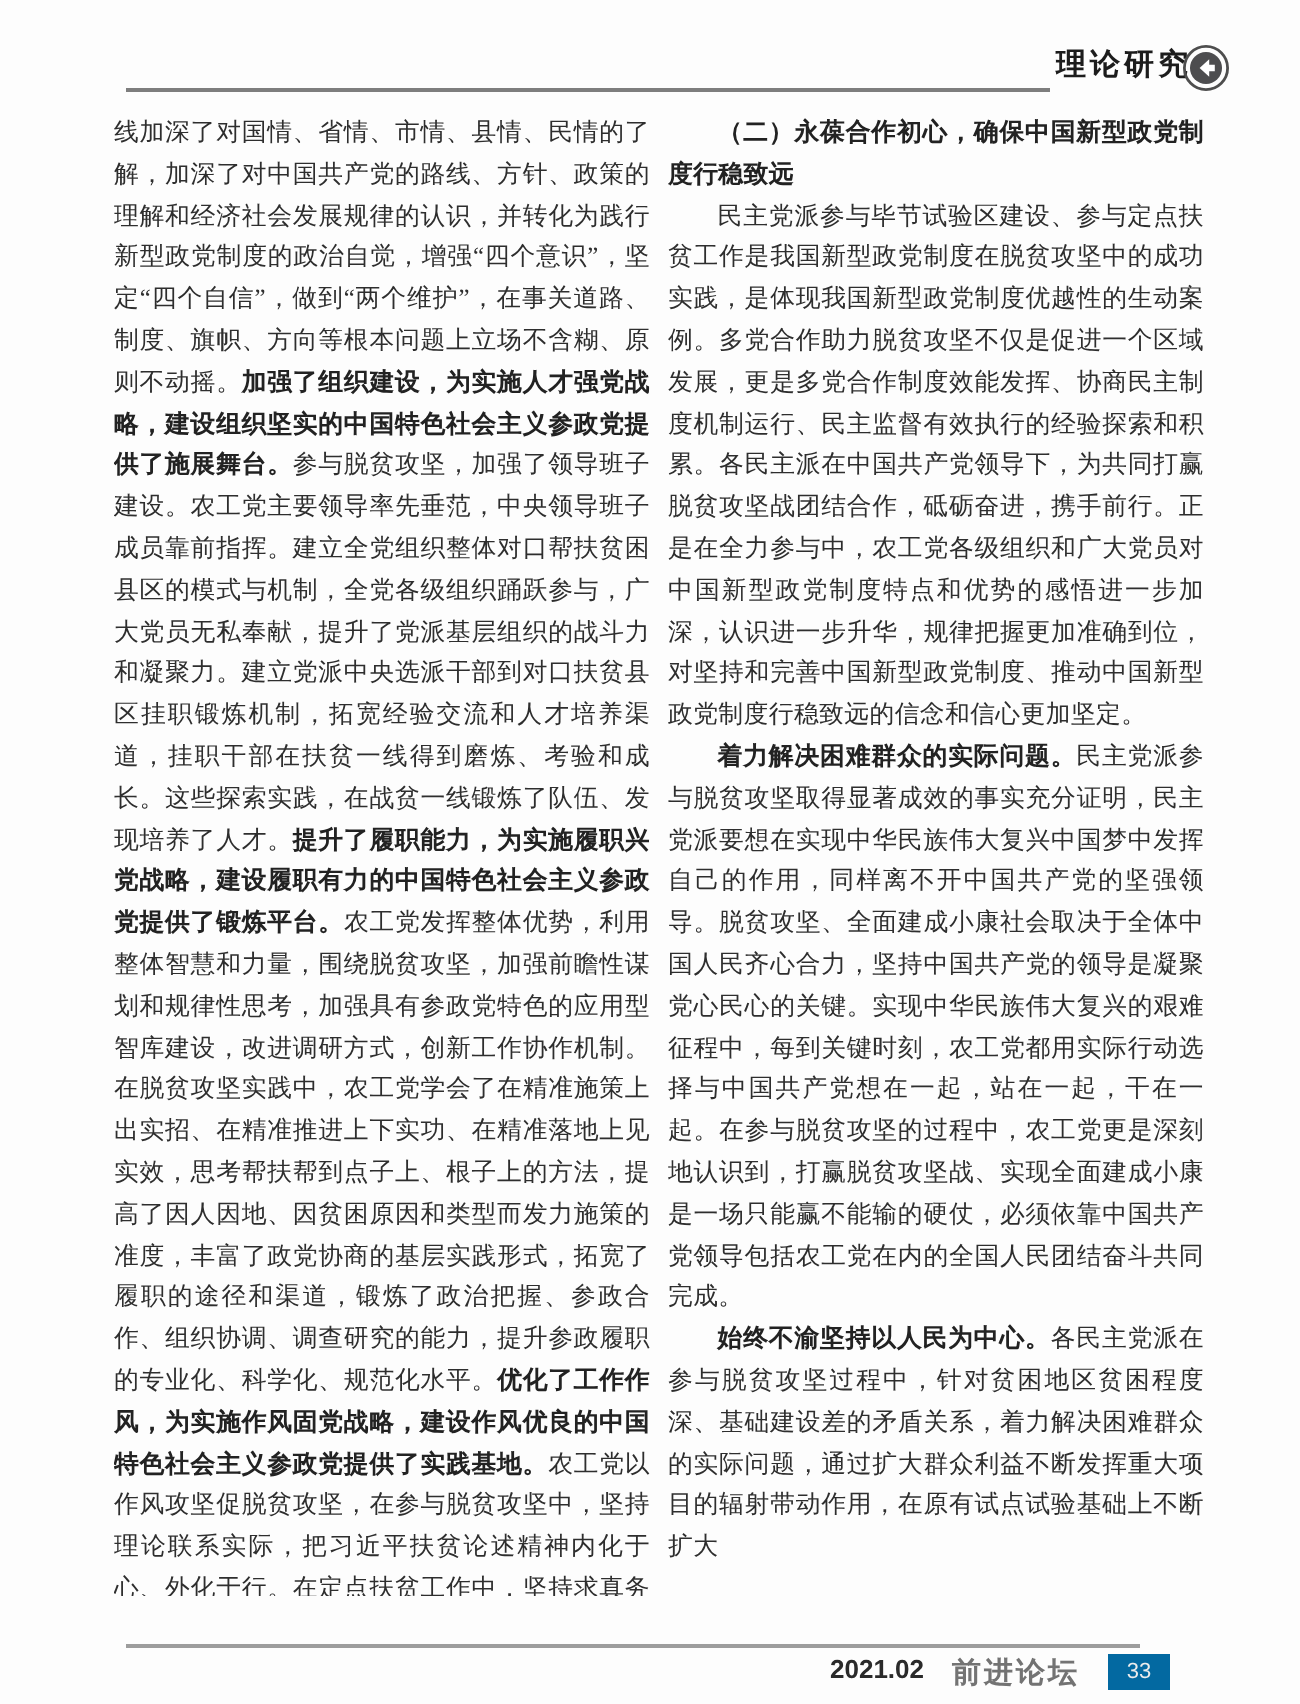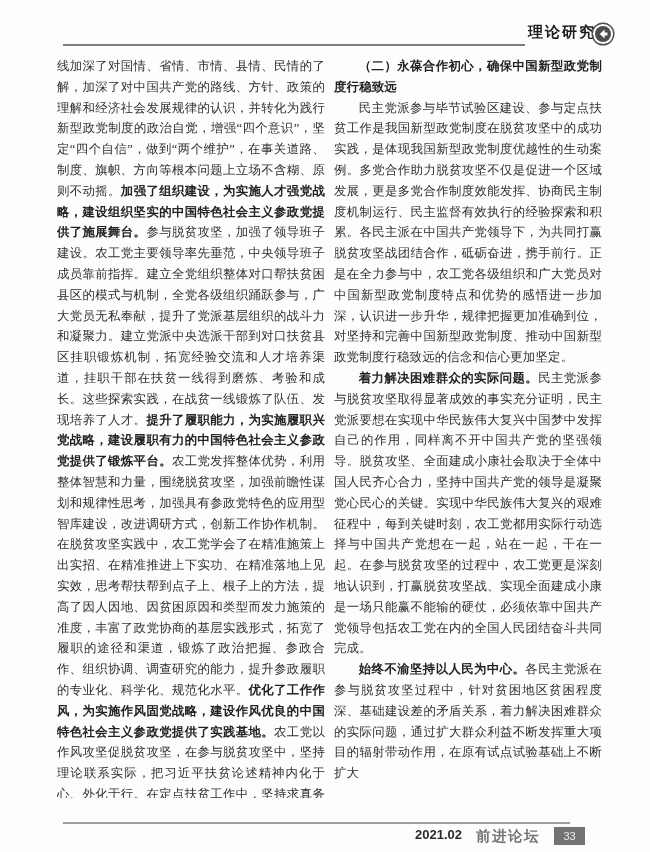--- a/index.html
+++ b/index.html
@@ -57,21 +57,21 @@
   }
   .footer-issue {
     font-size:13px; font-weight:bold; color:#2a2a2a;
     font-family:"Liberation Sans", sans-serif;
   }
   .footer-journal {
     font-size:14.5px; font-weight:bold; letter-spacing:1.5px; color:#737373;
   }
   .page-badge {
     width:31px; height:18px;
-    background:#737373; color:#ececec;
+    background:#0369a1; color:#ececec;
     font-size:11px; font-family:"Liberation Sans", sans-serif;
     display:flex; align-items:center; justify-content:center;
     position:relative; z-index:2;
   }
 </style>
 </head>
 <body>
 
 <div class="page">
 

